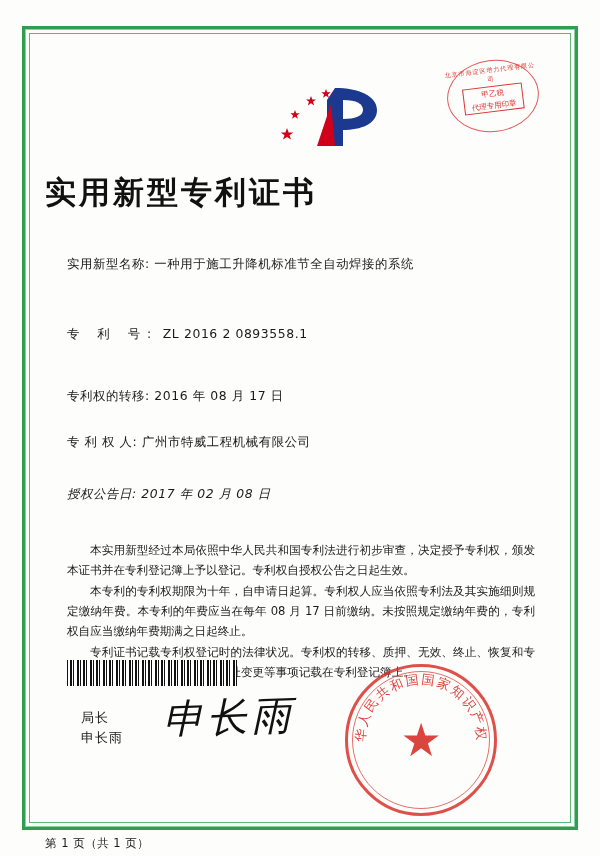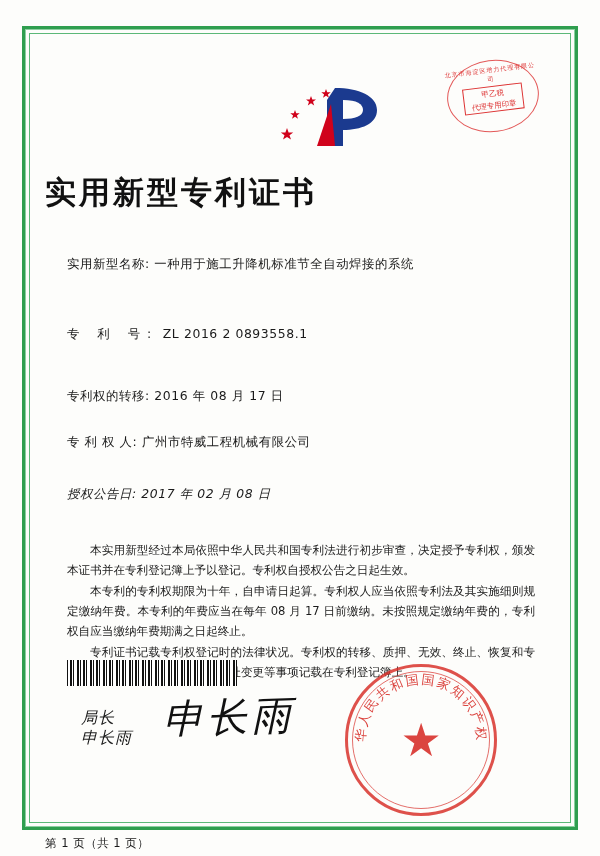--- a/index.html
+++ b/index.html
@@ -157,25 +157,24 @@
       #111 3px 5px, #fff 5px 6px,
       #111 6px 7px, #fff 7px 10px,
       #111 10px 12px, #fff 12px 13px
     );
   }
 
   
   .sign-label {
     position: absolute;
     left: 36px; top: 658px;
-    font-size: 16px;
+    font-size: 13px;
     line-height: 20px;
     color: #1a1a1a;
     letter-spacing: 1px;
-    font-style: italic;
   }
   .sign-script {
     position: absolute;
     left: 118px; top: 640px;
     font-size: 40px;
     color: #111;
     font-family: "DejaVu Serif", serif;
     font-style: italic;
     letter-spacing: 4px;
     transform: rotate(-2deg);

